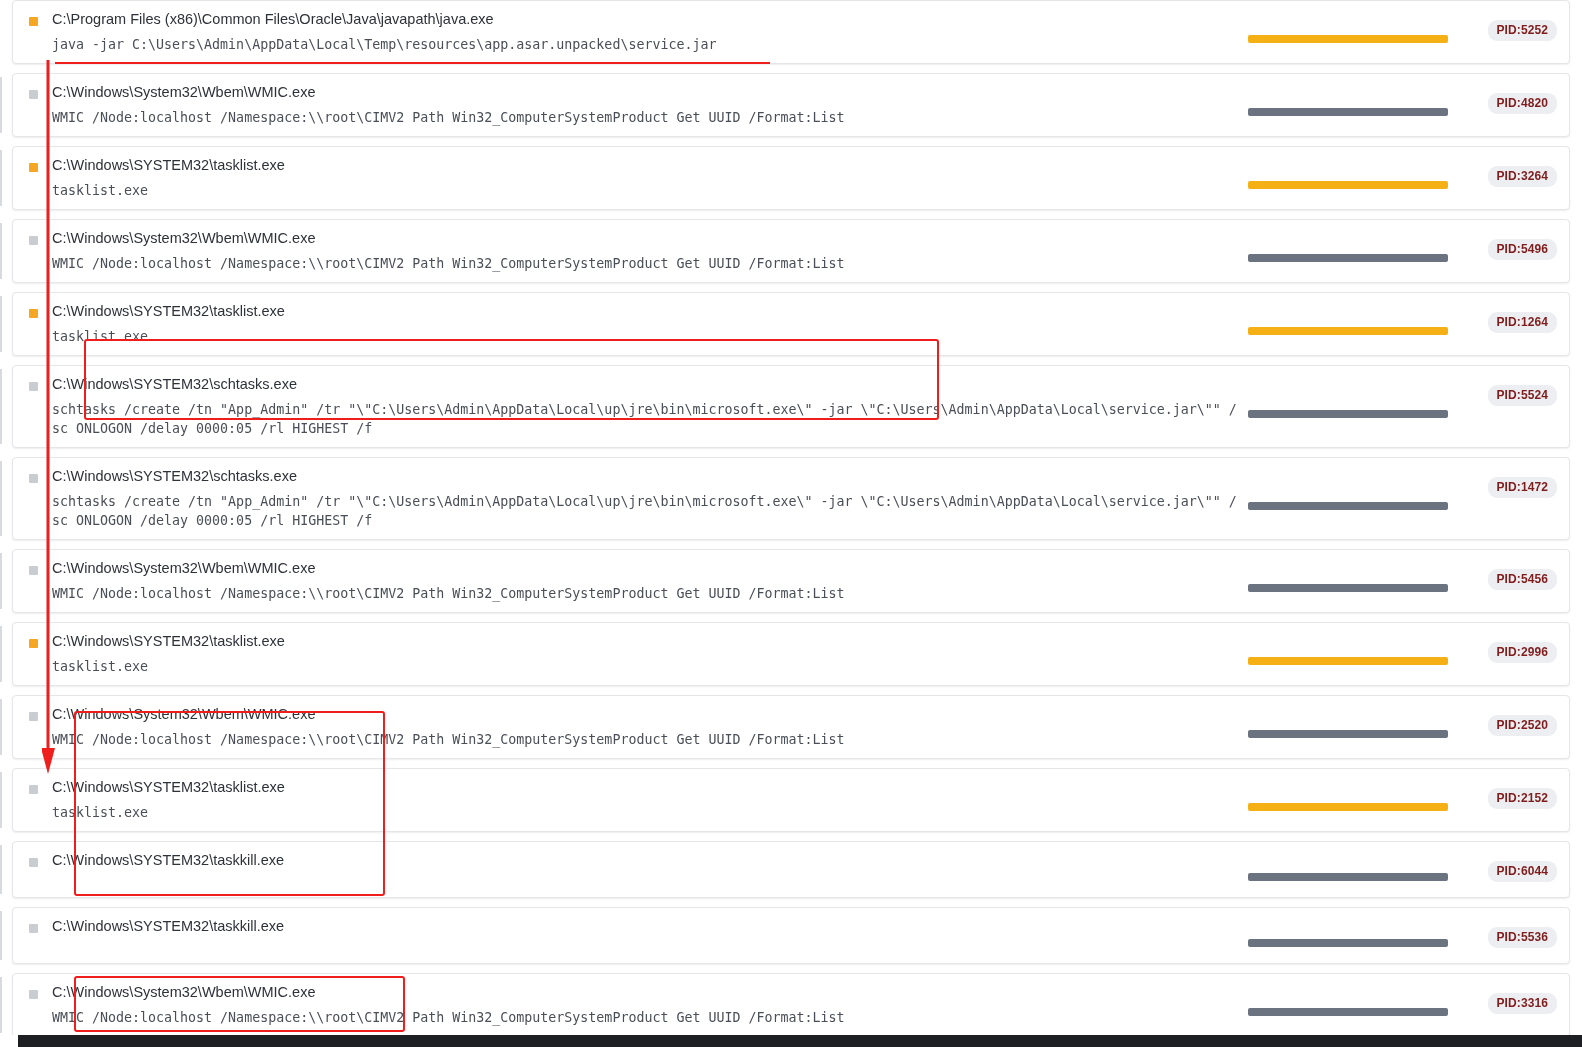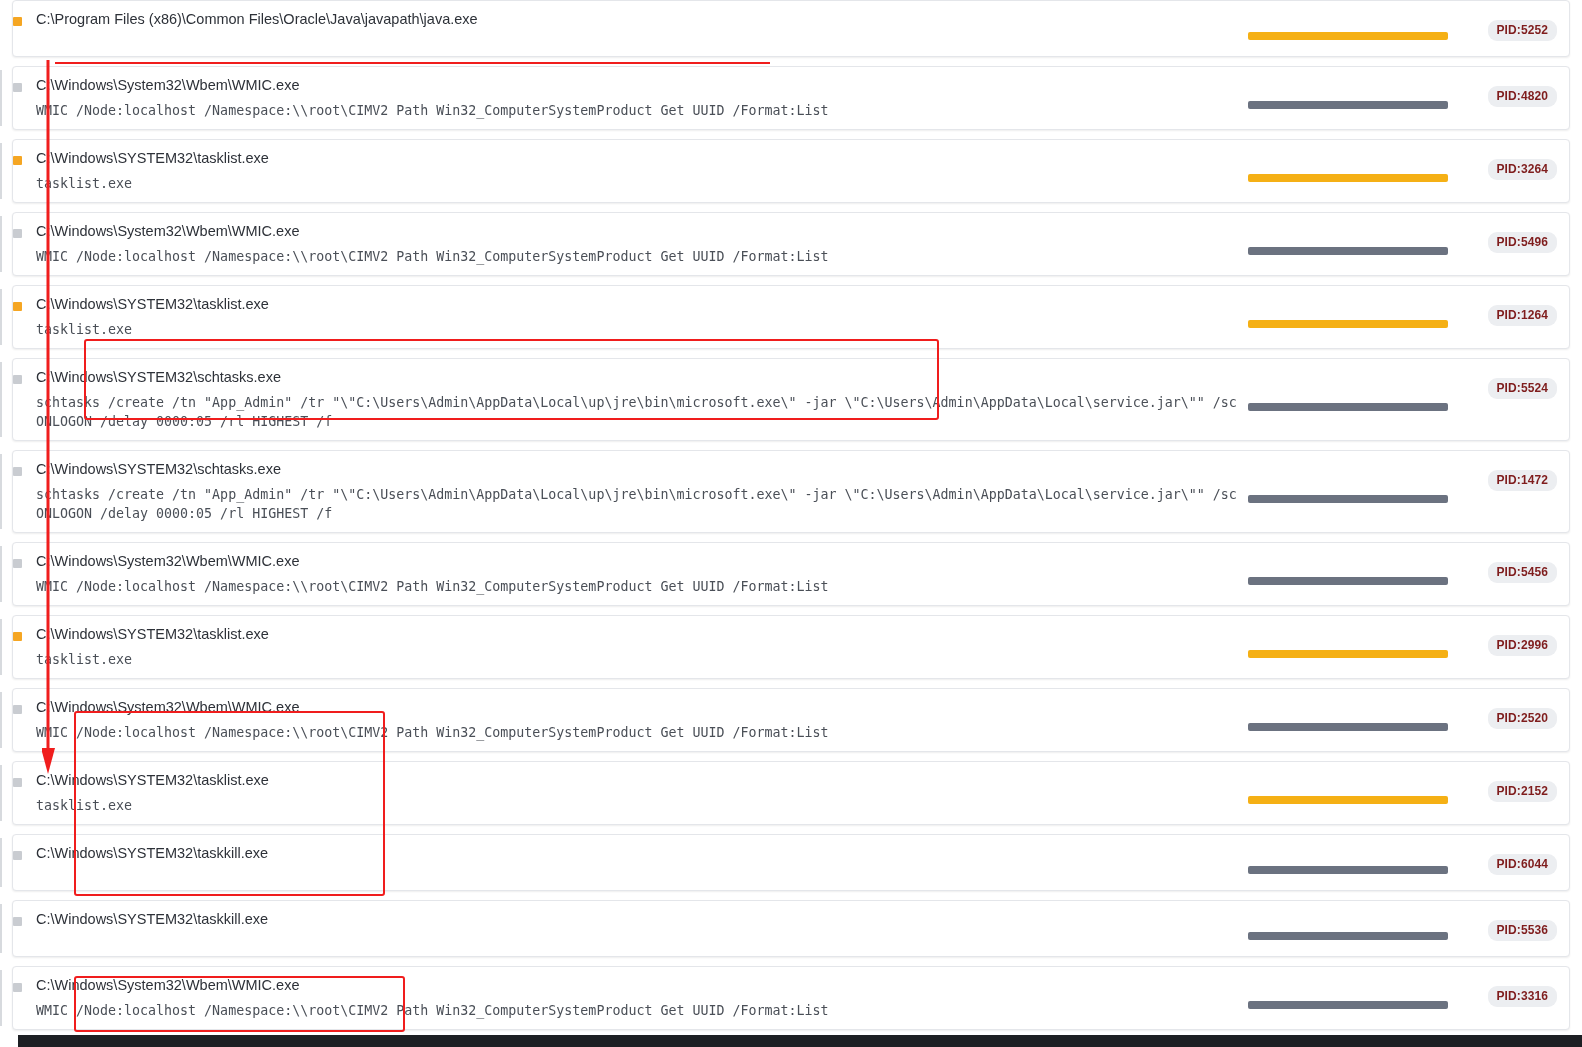--- a/index.html
+++ b/index.html
@@ -28,21 +28,21 @@
   }
 
   .proc-row {
     position: relative;
     margin: 0 12px 9px 12px;
     background: #ffffff;
     border: 1px solid #e4e6ea;
     border-radius: 4px;
     box-shadow: 0 1px 2px rgba(0,0,0,0.07);
     min-height: 57px;
-    padding: 9px 0 9px 0;
+    padding: 9px 0 9px 16px;
     display: flex;
     align-items: flex-start;
   }
 
   
   .indent-guide {
     position: absolute;
     left: 0px;
     top: 4px;
     bottom: 4px;
@@ -156,20 +156,21 @@
 </style>
 </head>
 <body>
 
 <div id="process-list">
     <div class="row-wrap lvl0">
       <div class="proc-row">
         <div class="sq active"></div>
         <div class="proc-text">
           <div class="proc-path">C:\Program Files (x86)\Common Files\Oracle\Java\javapath\java.exe</div>
+          <div class="proc-cmd">java -jar C:\Users\Admin\AppData\Local\Temp\resources\app.asar.unpacked\service.jar</div>
         </div>
         <div class="gauge">
           <div class="gauge-bar orange"></div>
         </div>
         <div class="pid">PID:5252</div>
       </div>
     </div>
     <div class="row-wrap lvl1">
       <div class="indent-guide"></div>
       <div class="proc-row">

